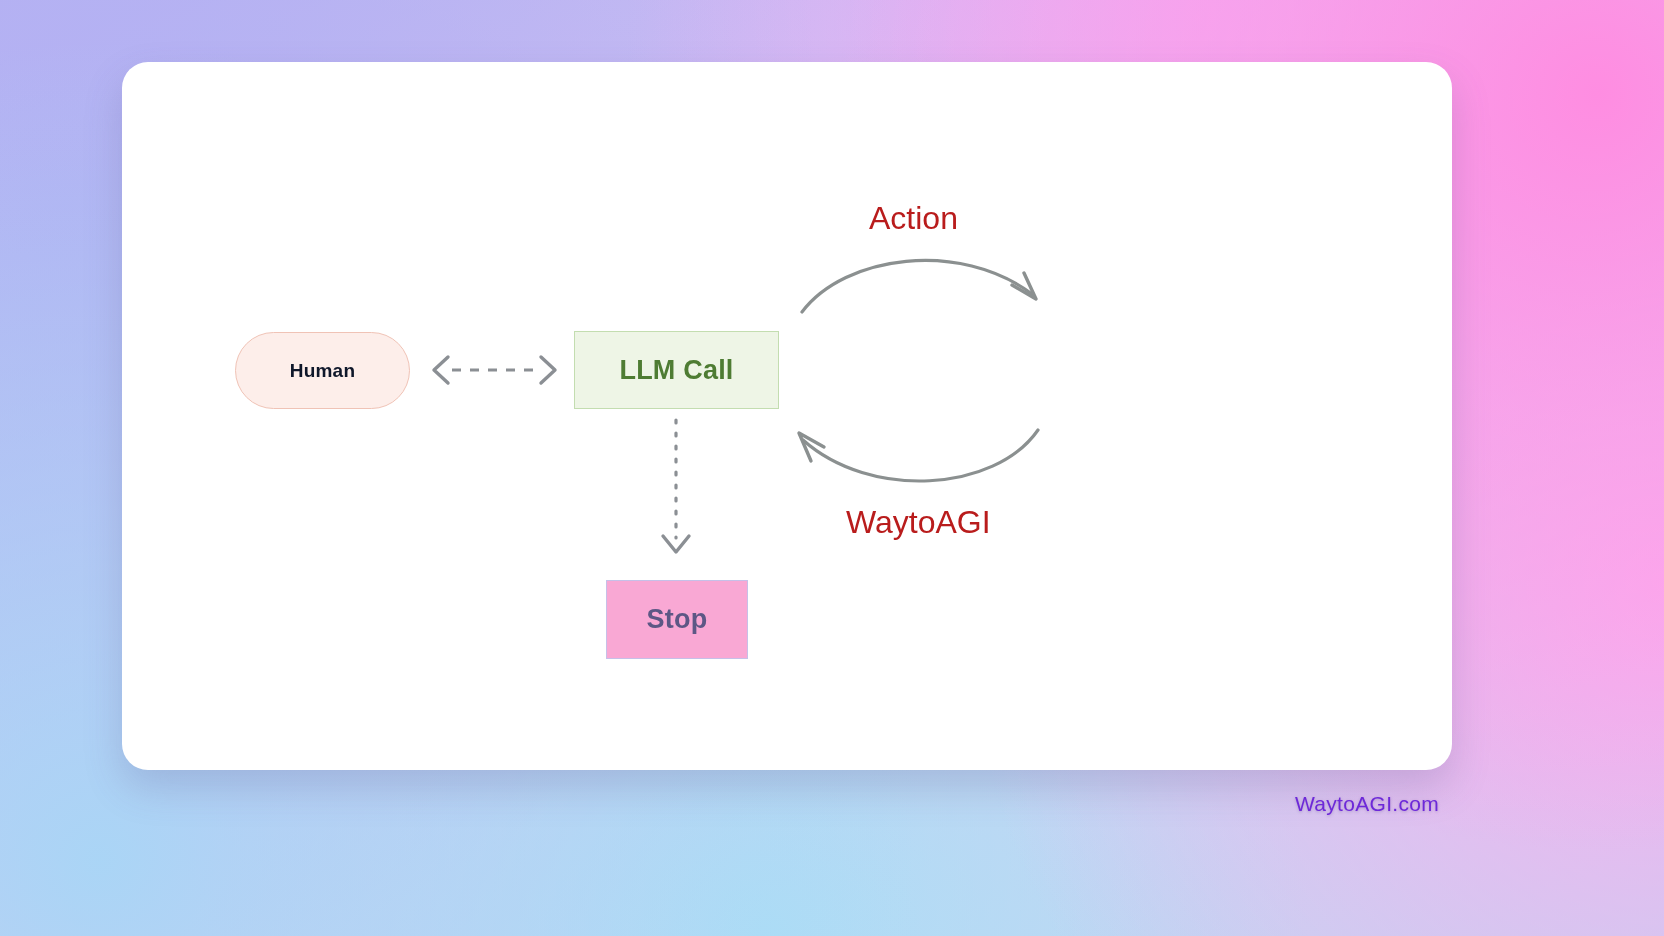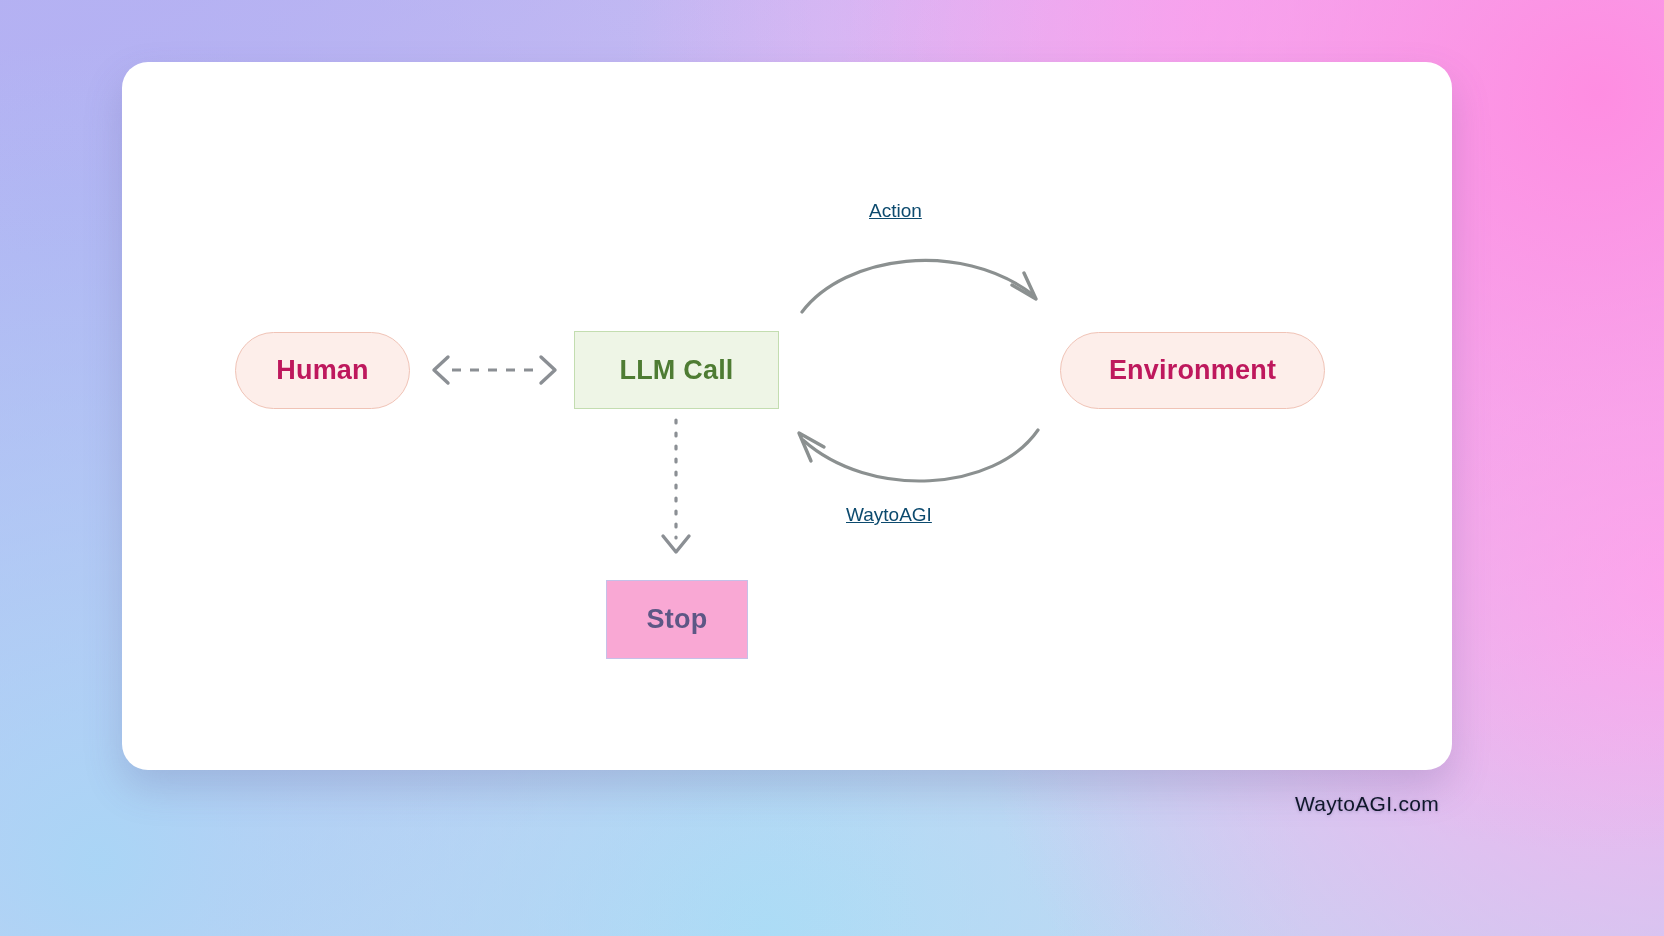--- a/index.html
+++ b/index.html
@@ -57,22 +57,22 @@
     justify-content: center;
     font-weight: bold;
     letter-spacing: 0.2px;
     white-space: nowrap;
   }
 
   .node-pill {
     border-radius: 999px;
     background: #fdeeea;
     border: 1.6px solid #f0c3b6;
-    color: #be185d;
-    font-size: 27px;
+    color: #0f172a;
+    font-size: 19px;
     justify-content: center;
   }
 
   #node-human {
     left: 235px;
     top: 332px;
     width: 175px;
     height: 77px;
   }
 
@@ -103,43 +103,42 @@
     background: #f9a8d4;
     border: 1.6px solid #c6c0e8;
     color: #5d5785;
     font-size: 27px;
     font-weight: bold;
   }
 
   
   .arc-label {
     position: absolute;
-    color: #0c4a6e;
-    font-size: 19px;
+    color: #b91c1c;
+    font-size: 32px;
     white-space: nowrap;
-    text-decoration: underline;
   }
 
   #label-action {
     left: 869px;
     top: 200px;
   }
 
   #label-feedback {
     left: 846px;
     top: 504px;
   }
 
   
   #watermark {
     position: absolute;
     left: 1295px;
     top: 792px;
     font-size: 21px;
-    color: #0f172a;
+    color: #6d28d9;
     letter-spacing: 0.3px;
     text-shadow: 0 1px 3px rgba(120,100,160,0.45);
   }
 </style>
 </head>
 <body>
 
 <div class="canvas">
 
   <div class="card"></div>
@@ -175,23 +174,20 @@
   </svg>
 
   <div class="node node-pill" id="node-human">
     <span>Human</span>
   </div>
 
   <div class="node" id="node-llm-call">
     <span>LLM Call</span>
   </div>
 
-  <div class="node node-pill" id="node-environment">
-    <span>Environment</span>
-  </div>
 
   <div class="node" id="node-stop">
     <span>Stop</span>
   </div>
 
   <div class="arc-label" id="label-action">Action</div>
 
   <div class="arc-label" id="label-feedback">WaytoAGI</div>
 
   <div id="watermark">WaytoAGI.com</div>

